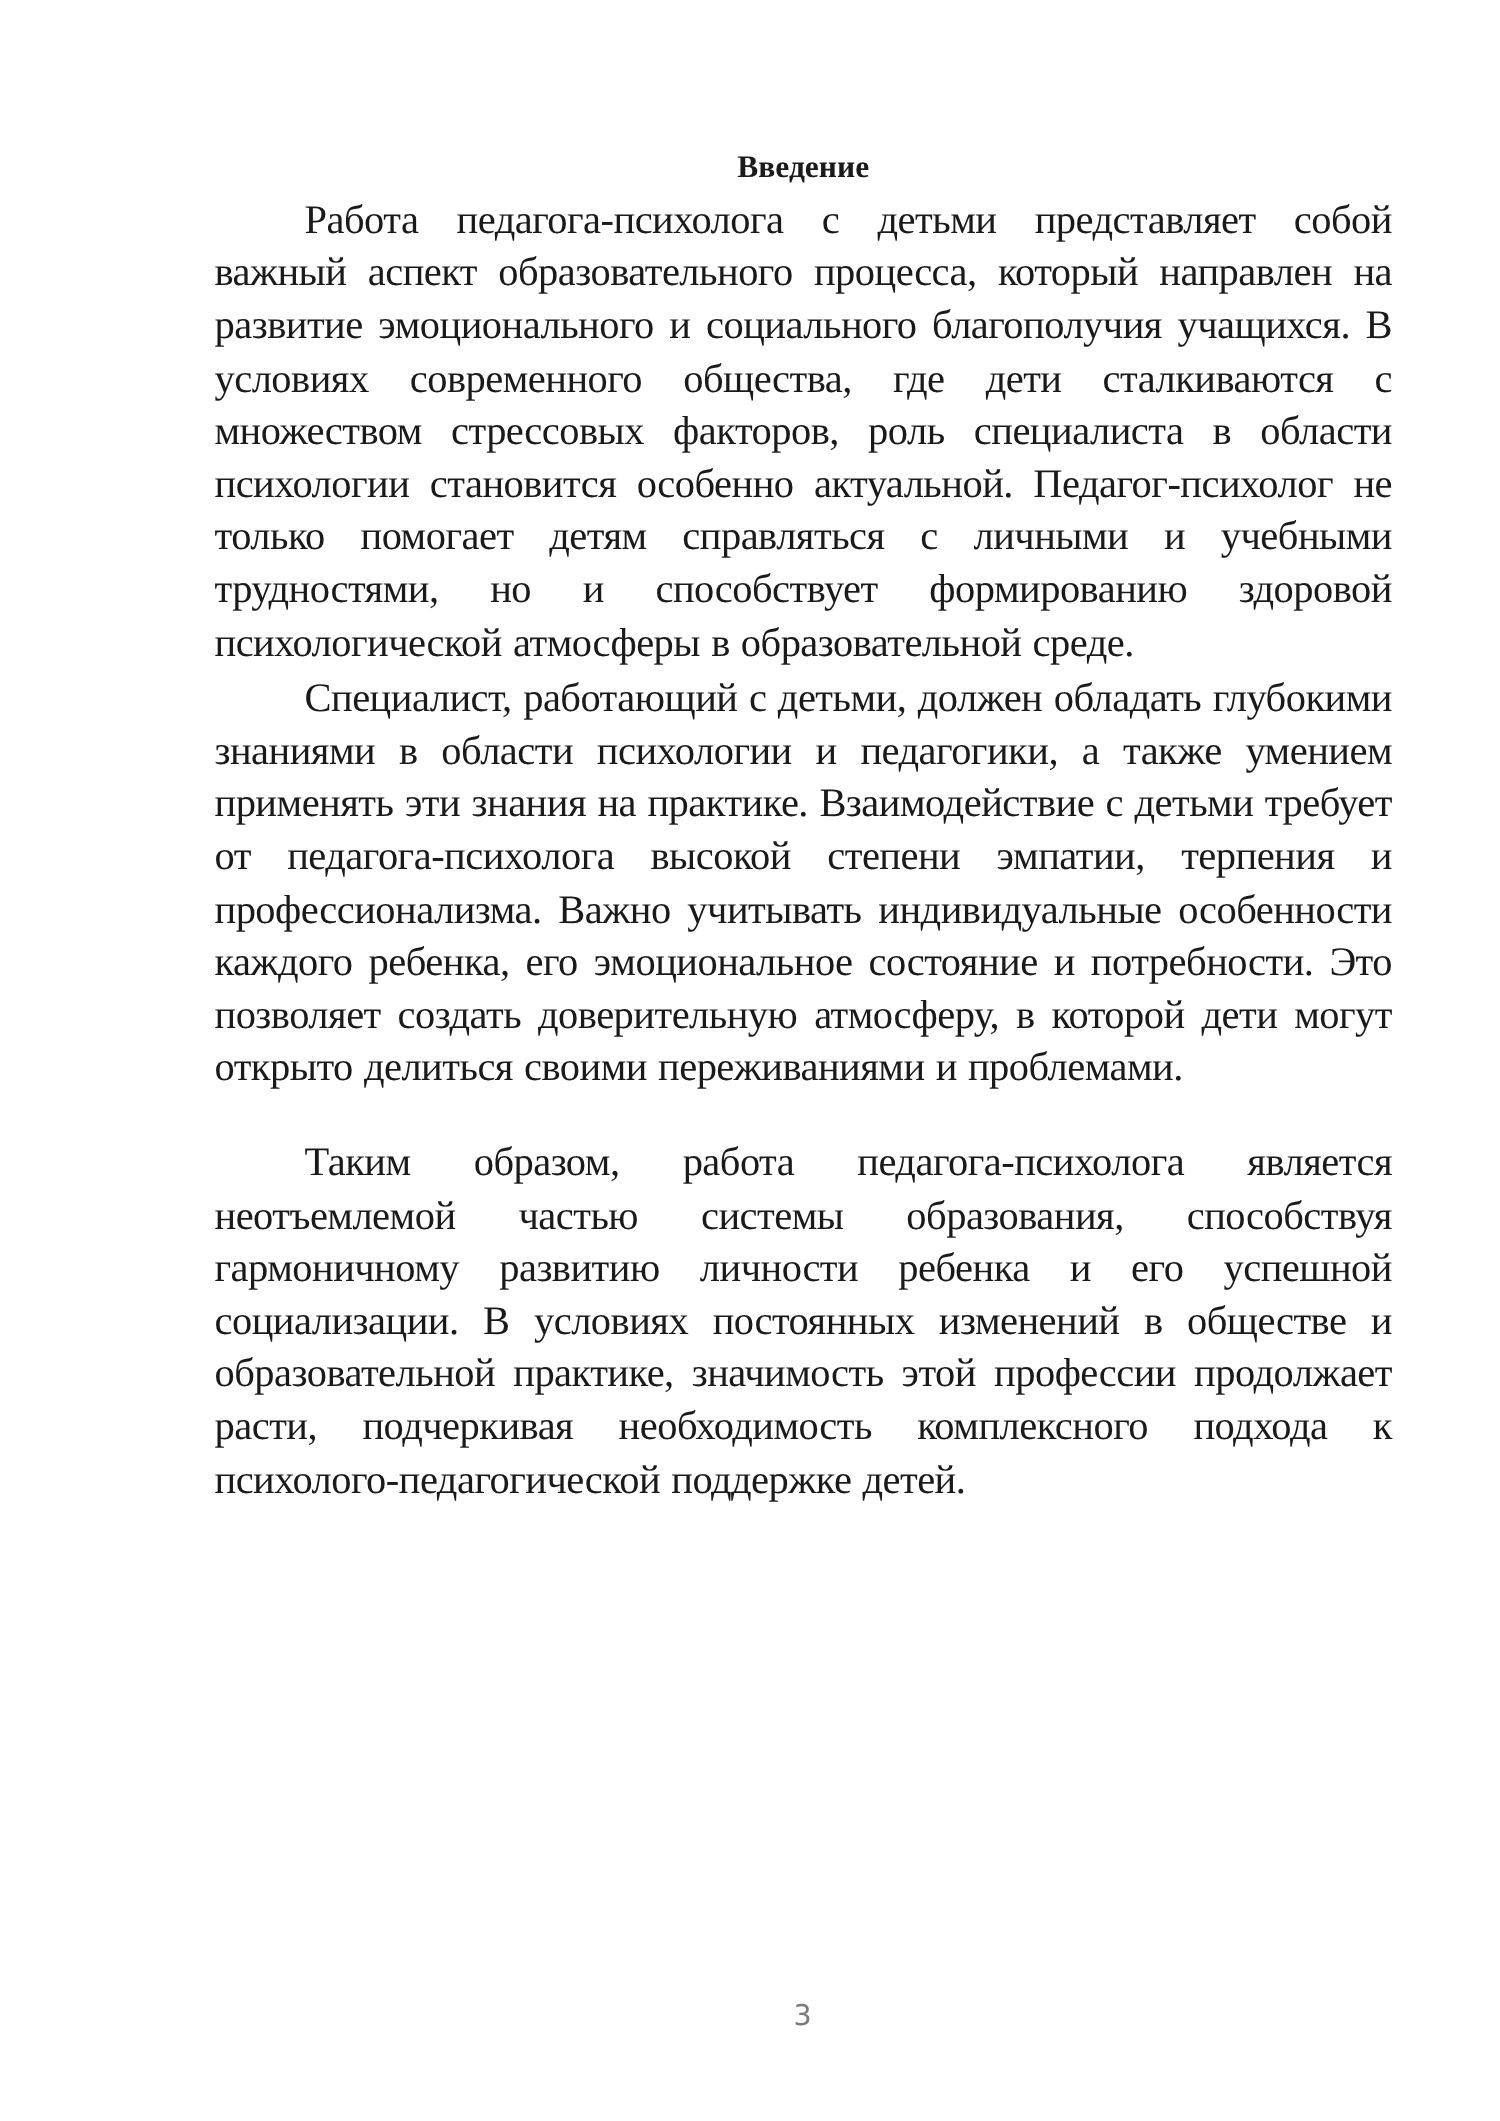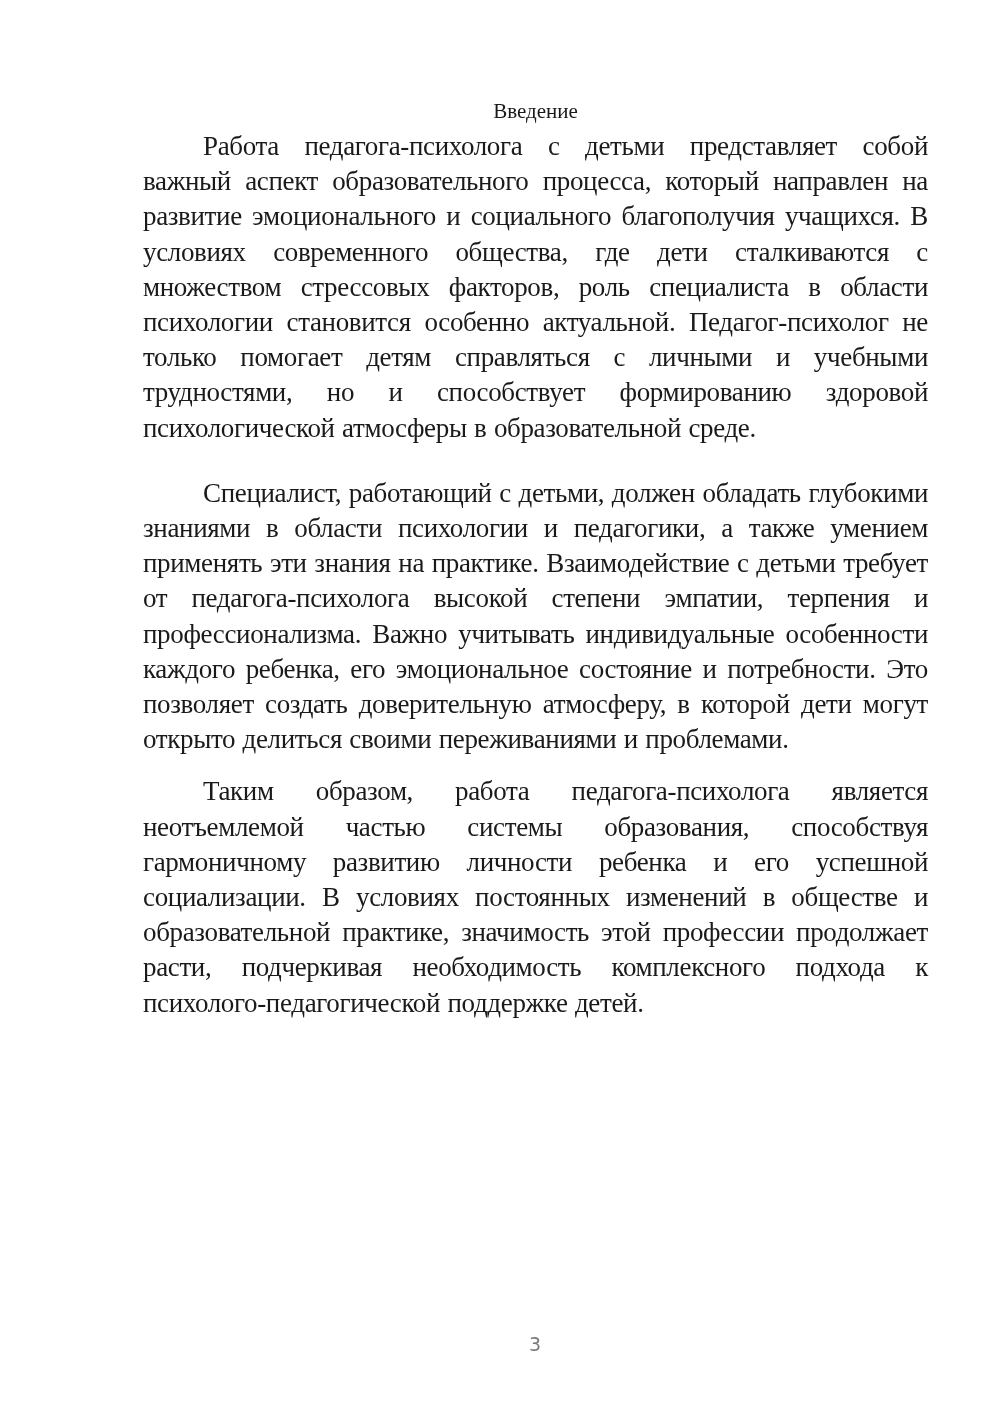--- a/index.html
+++ b/index.html
@@ -23,38 +23,38 @@
     .content {
       position: absolute;
       left: 143px;
       top: 94px;
       width: 785px;
       font-family: "Liberation Serif", "DejaVu Serif", serif;
       color: #1a1a1a;
     }
     .title {
       text-align: center;
-      font-weight: normal;
+      font-weight: bold;
       font-size: 21px;
       line-height: 35px;
       margin: 0 0 0 0;
       padding-left: 0;
     }
     .paragraph {
       font-size: 27px;
       line-height: 35.2px;
       text-align: justify;
       text-indent: 60px;
       margin: 0;
       letter-spacing: -0.35px;
       word-spacing: 1px;
     }
     .p1 { margin-top: 0px; }
-    .p2 { margin-top: 30px; }
-    .p3 { margin-top: 17px; }
+    .p2 { margin-top: 2px; }
+    .p3 { margin-top: 28px; }
     .page-number {
       position: absolute;
       left: 0;
       width: 1070px;
       top: 1333px;
       text-align: center;
       font-family: "DejaVu Sans", sans-serif;
       font-size: 19px;
       color: #7a7a7a;
     }

